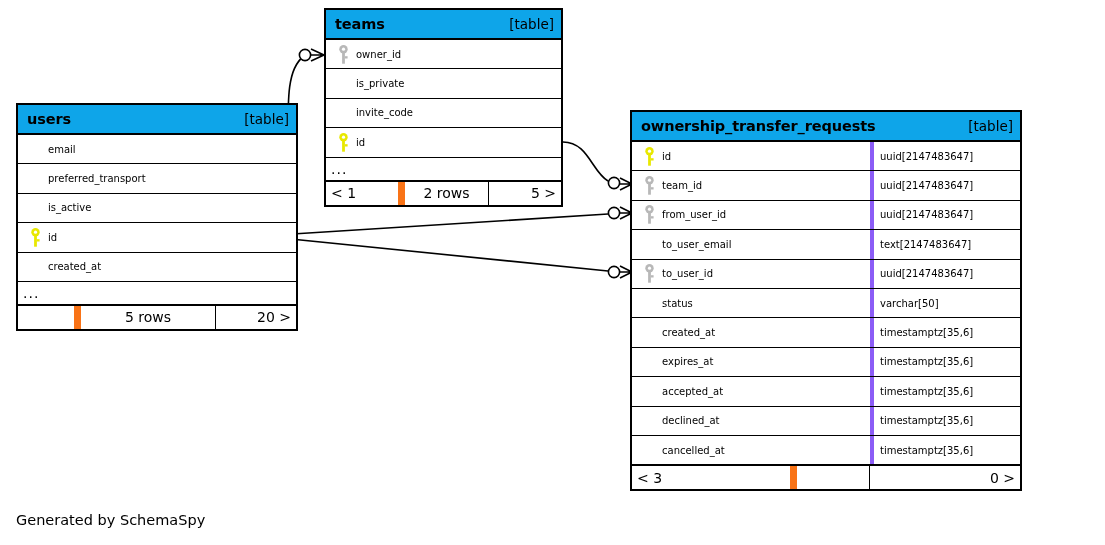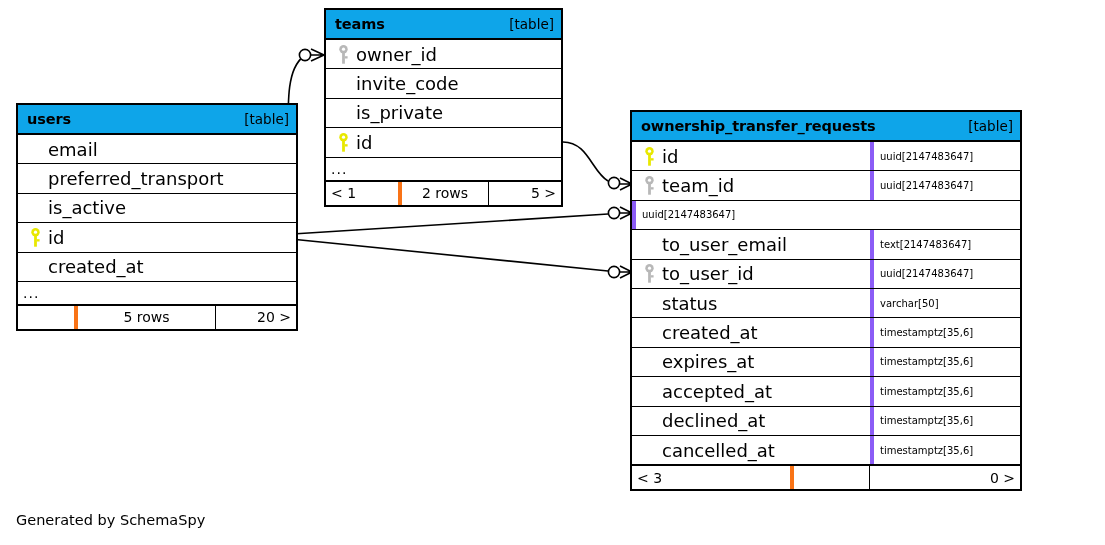--- a/index.html
+++ b/index.html
@@ -90,21 +90,21 @@
   }
 
   .keyslot {
     width: 18px;
     flex: 0 0 18px;
     display: flex;
     align-items: center;
     justify-content: center;
   }
   .colname-text {
-    font-size: 18px;
+    font-size: 10px;
     white-space: nowrap;
     padding-left: 4px;
   }
 
   .ellipsis-row {
     display: flex;
     align-items: center;
     height: 23px;
     border-bottom: 1px solid #000000;
     box-sizing: border-box;
@@ -122,21 +122,21 @@
   }
   .footer-cell {
     display: flex;
     align-items: center;
     font-size: 14px;
     box-sizing: border-box;
     white-space: nowrap;
     overflow: hidden;
   }
   .fc-left  { justify-content: flex-start; padding-left: 5px; }
-  .fc-mid   { justify-content: center; border-left: 4px solid #f97316; border-right: 1px solid #000000; }
+  .fc-mid   { justify-content: center; border-left: 7px solid #f97316; border-right: 1px solid #000000; }
   .fc-right { justify-content: flex-end; padding-right: 5px; }
 
   .credit {
     position: absolute;
     left: 16px;
     top: 512px;
     font-size: 14.5px;
     z-index: 3;
     white-space: nowrap;
   }
@@ -251,28 +251,28 @@
             <rect x="6.9" y="11.2" width="2.7" height="2.3" fill="#b8b8b8"></rect>
           </svg>
         </span>
         <span class="colname-text">owner_id</span>
       </div>
     </div>
 
     <div class="row">
       <div class="col-name">
         <span class="keyslot"></span>
+        <span class="colname-text">is_private</span>
+      </div>
+    </div>
+
+    <div class="row">
+      <div class="col-name">
+        <span class="keyslot"></span>
         <span class="colname-text">invite_code</span>
-      </div>
-    </div>
-
-    <div class="row">
-      <div class="col-name">
-        <span class="keyslot"></span>
-        <span class="colname-text">is_private</span>
       </div>
     </div>
 
     <div class="row">
       <div class="col-name">
         <span class="keyslot">
           <svg class="key-icon" width="11" height="19" viewBox="0 0 11 19">
             <circle cx="5.5" cy="4.2" r="4.2" fill="#e8e800"></circle>
             <circle cx="5.5" cy="4.2" r="1.6" fill="#ffffff"></circle>
             <rect x="4.1" y="6.5" width="2.8" height="12.2" fill="#e8e800"></rect>
@@ -324,20 +324,31 @@
             <rect x="4.1" y="6.5" width="2.8" height="12.2" fill="#b8b8b8"></rect>
             <rect x="6.9" y="11.2" width="2.7" height="2.3" fill="#b8b8b8"></rect>
           </svg>
         </span>
         <span class="colname-text">team_id</span>
       </div>
       <div class="col-type" style="flex:0 0 150px;">uuid[2147483647]</div>
     </div>
 
     <div class="row">
+      <div class="col-name">
+        <span class="keyslot">
+          <svg class="key-icon" width="11" height="19" viewBox="0 0 11 19">
+            <circle cx="5.5" cy="4.2" r="4.2" fill="#b8b8b8"></circle>
+            <circle cx="5.5" cy="4.2" r="1.6" fill="#ffffff"></circle>
+            <rect x="4.1" y="6.5" width="2.8" height="12.2" fill="#b8b8b8"></rect>
+            <rect x="6.9" y="11.2" width="2.7" height="2.3" fill="#b8b8b8"></rect>
+          </svg>
+        </span>
+        <span class="colname-text">from_user_id</span>
+      </div>
       <div class="col-type" style="flex:0 0 150px;">uuid[2147483647]</div>
     </div>
 
     <div class="row">
       <div class="col-name">
         <span class="keyslot"></span>
         <span class="colname-text">to_user_email</span>
       </div>
       <div class="col-type" style="flex:0 0 150px;">text[2147483647]</div>
     </div>

